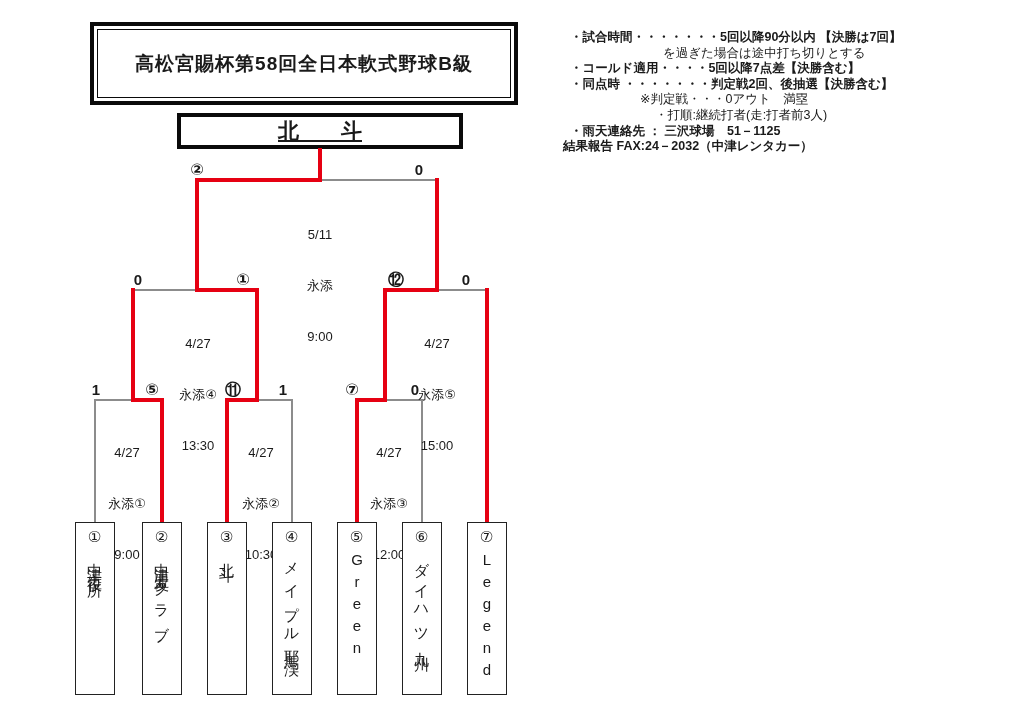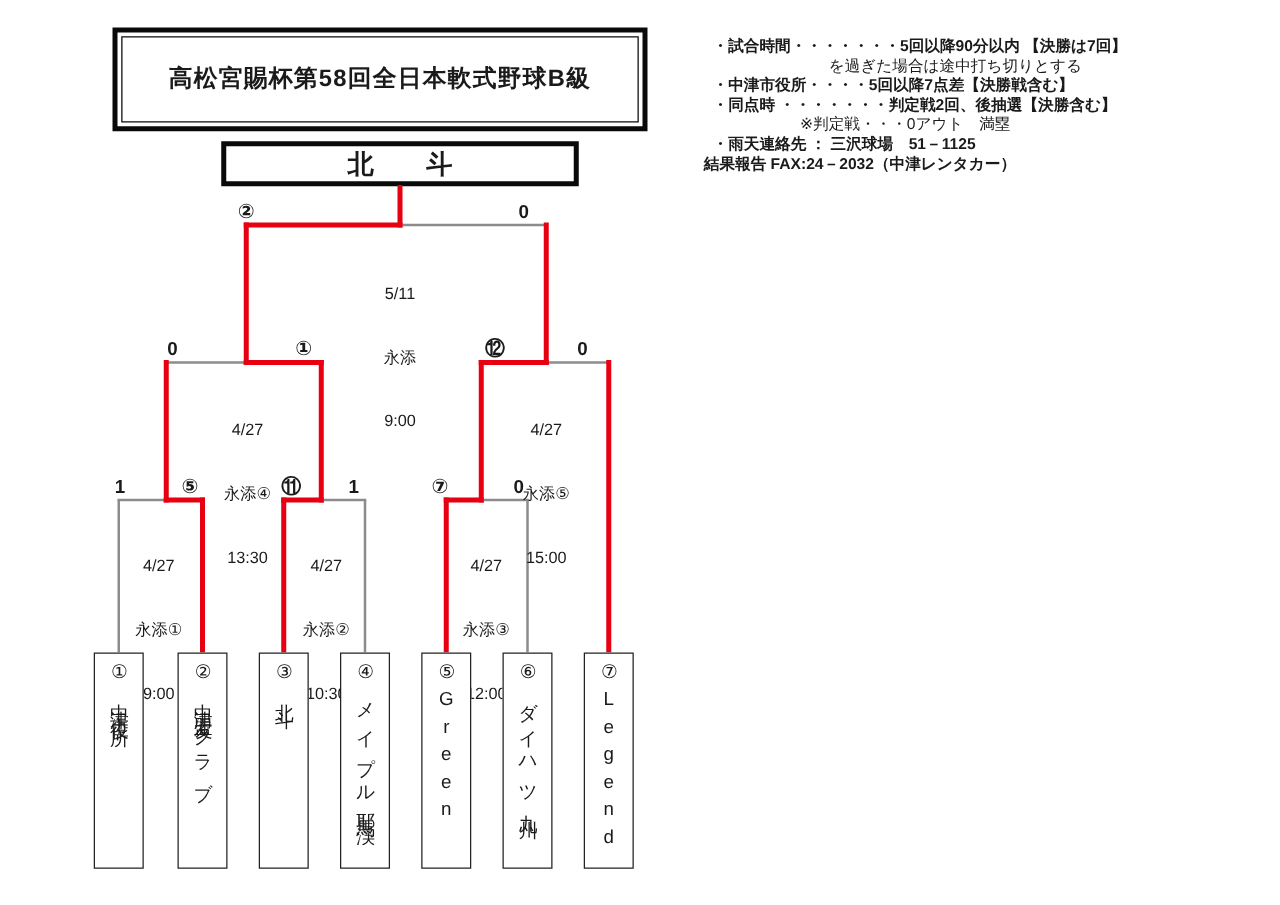--- a/index.html
+++ b/index.html
@@ -21,21 +21,21 @@
   .title-inner{
     width:100%;height:100%;border:1.5px solid var(--box-border);box-sizing:border-box;
     display:flex;flex-direction:column;justify-content:center;align-items:center;gap:7px;
   }
   .title-line{font-size:19px;font-weight:bold;letter-spacing:1px;white-space:pre;line-height:1;}
   
   .winner-box{
     position:absolute;left:177px;top:113px;width:286px;height:36px;
     border:4px solid var(--box-border);box-sizing:border-box;
     display:flex;align-items:center;justify-content:center;
-    font-size:21px;font-weight:bold;white-space:pre;
+    font-size:21px;font-weight:bold;white-space:pre;text-decoration:underline;
   }
   
   .vl,.hl{position:absolute;background:var(--winner-path);}
   .vl{width:4px;}
   .hl{height:4px;}
   .vlg,.hlg{position:absolute;background:var(--line-gray);}
   .vlg{width:2px;}
   .hlg{height:2px;}
   
   .score{position:absolute;width:26px;text-align:center;font-size:15px;font-weight:bold;line-height:17px;white-space:pre;}
@@ -165,20 +165,21 @@
   <div class="team-box" style="left:402px;">
     <div class="team-text"><span>⑥</span><span>ダイハツ九州</span></div>
   </div>
   <div class="team-box" style="left:467px;">
     <div class="team-text"><span>⑦</span><span>Legend</span></div>
   </div>
 
   <div class="notes">
     <div class="note-line ind-a">・試合時間・・・・・・・5回以降90分以内 【決勝は7回】</div>
     <div class="note-line ind-c">を過ぎた場合は途中打ち切りとする</div>
-    <div class="note-line ind-a">・中津市役所・・・・5回以降7点差【決勝戦含む】</div>
+    <div class="note-line ind-a">・コールド適用・・・・5回以降7点差【決勝含む】</div>
     <div class="note-line ind-a">・同点時 ・・・・・・・判定戦2回、後抽選【決勝含む】</div>
     <div class="note-line ind-d">※判定戦・・・0アウト　満塁</div>
+    <div class="note-line ind-b">・打順:継続打者(走:打者前3人)</div>
     <div class="note-line ind-a">・雨天連絡先 ： 三沢球場　51－1125</div>
     <div class="note-line nb">結果報告 FAX:24－2032（中津レンタカー）</div>
   </div>
 
 </div>
 
 </body></html>

